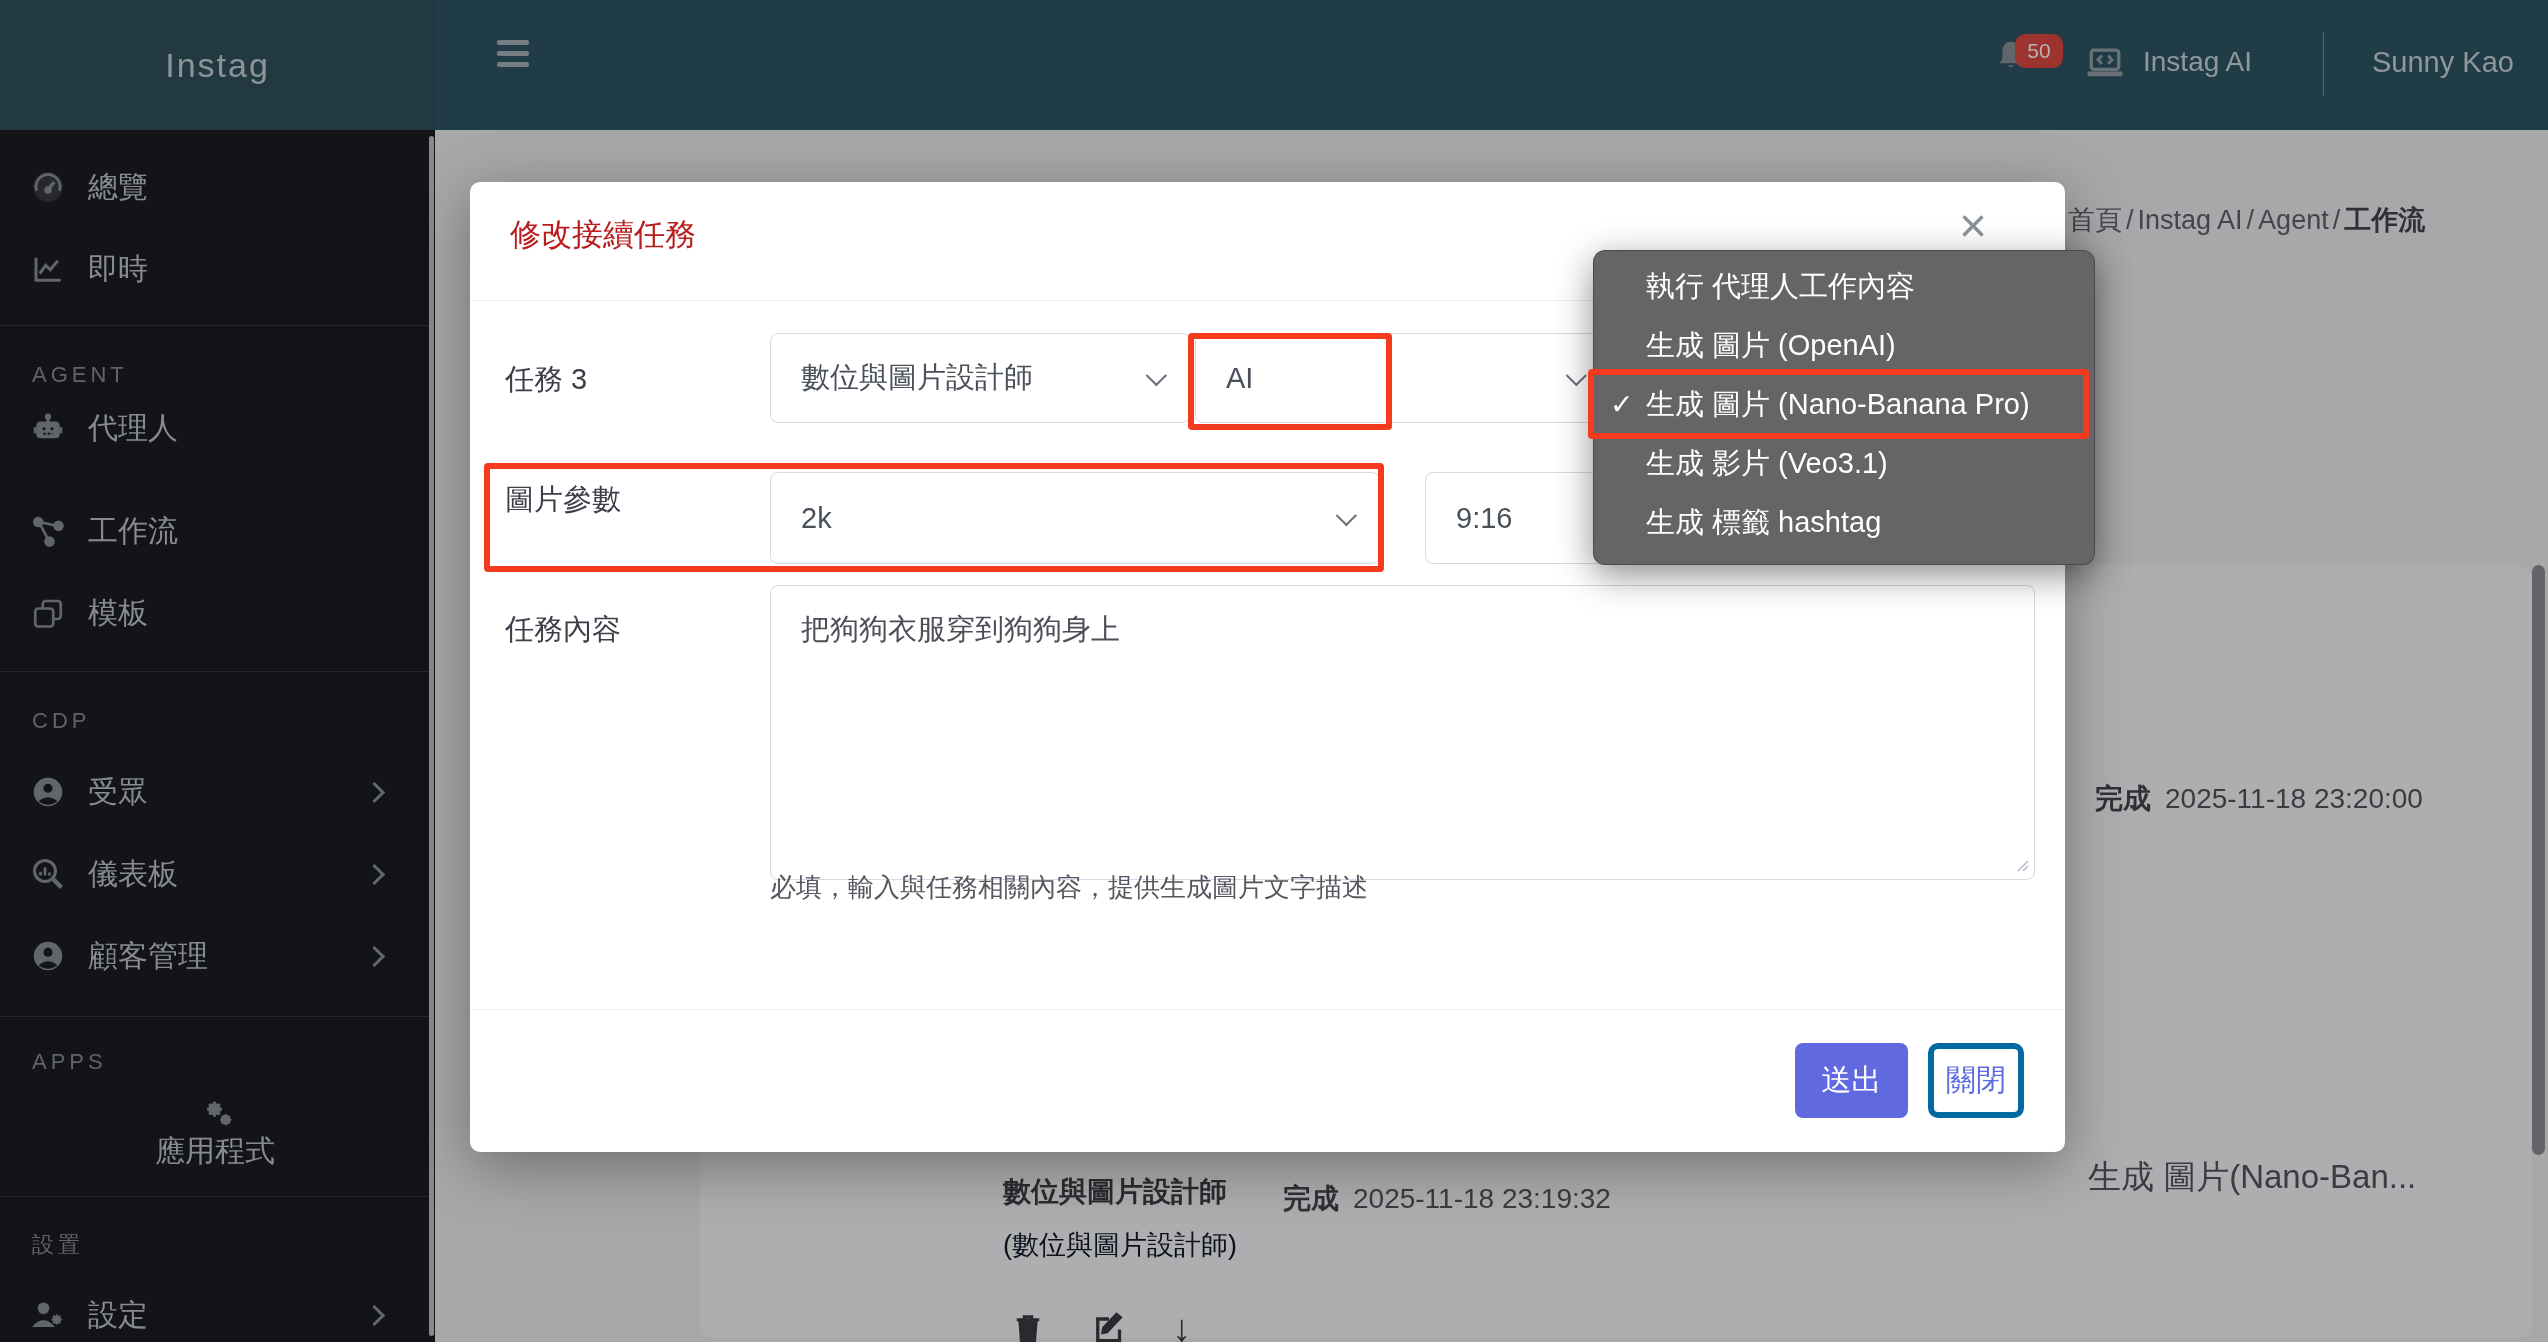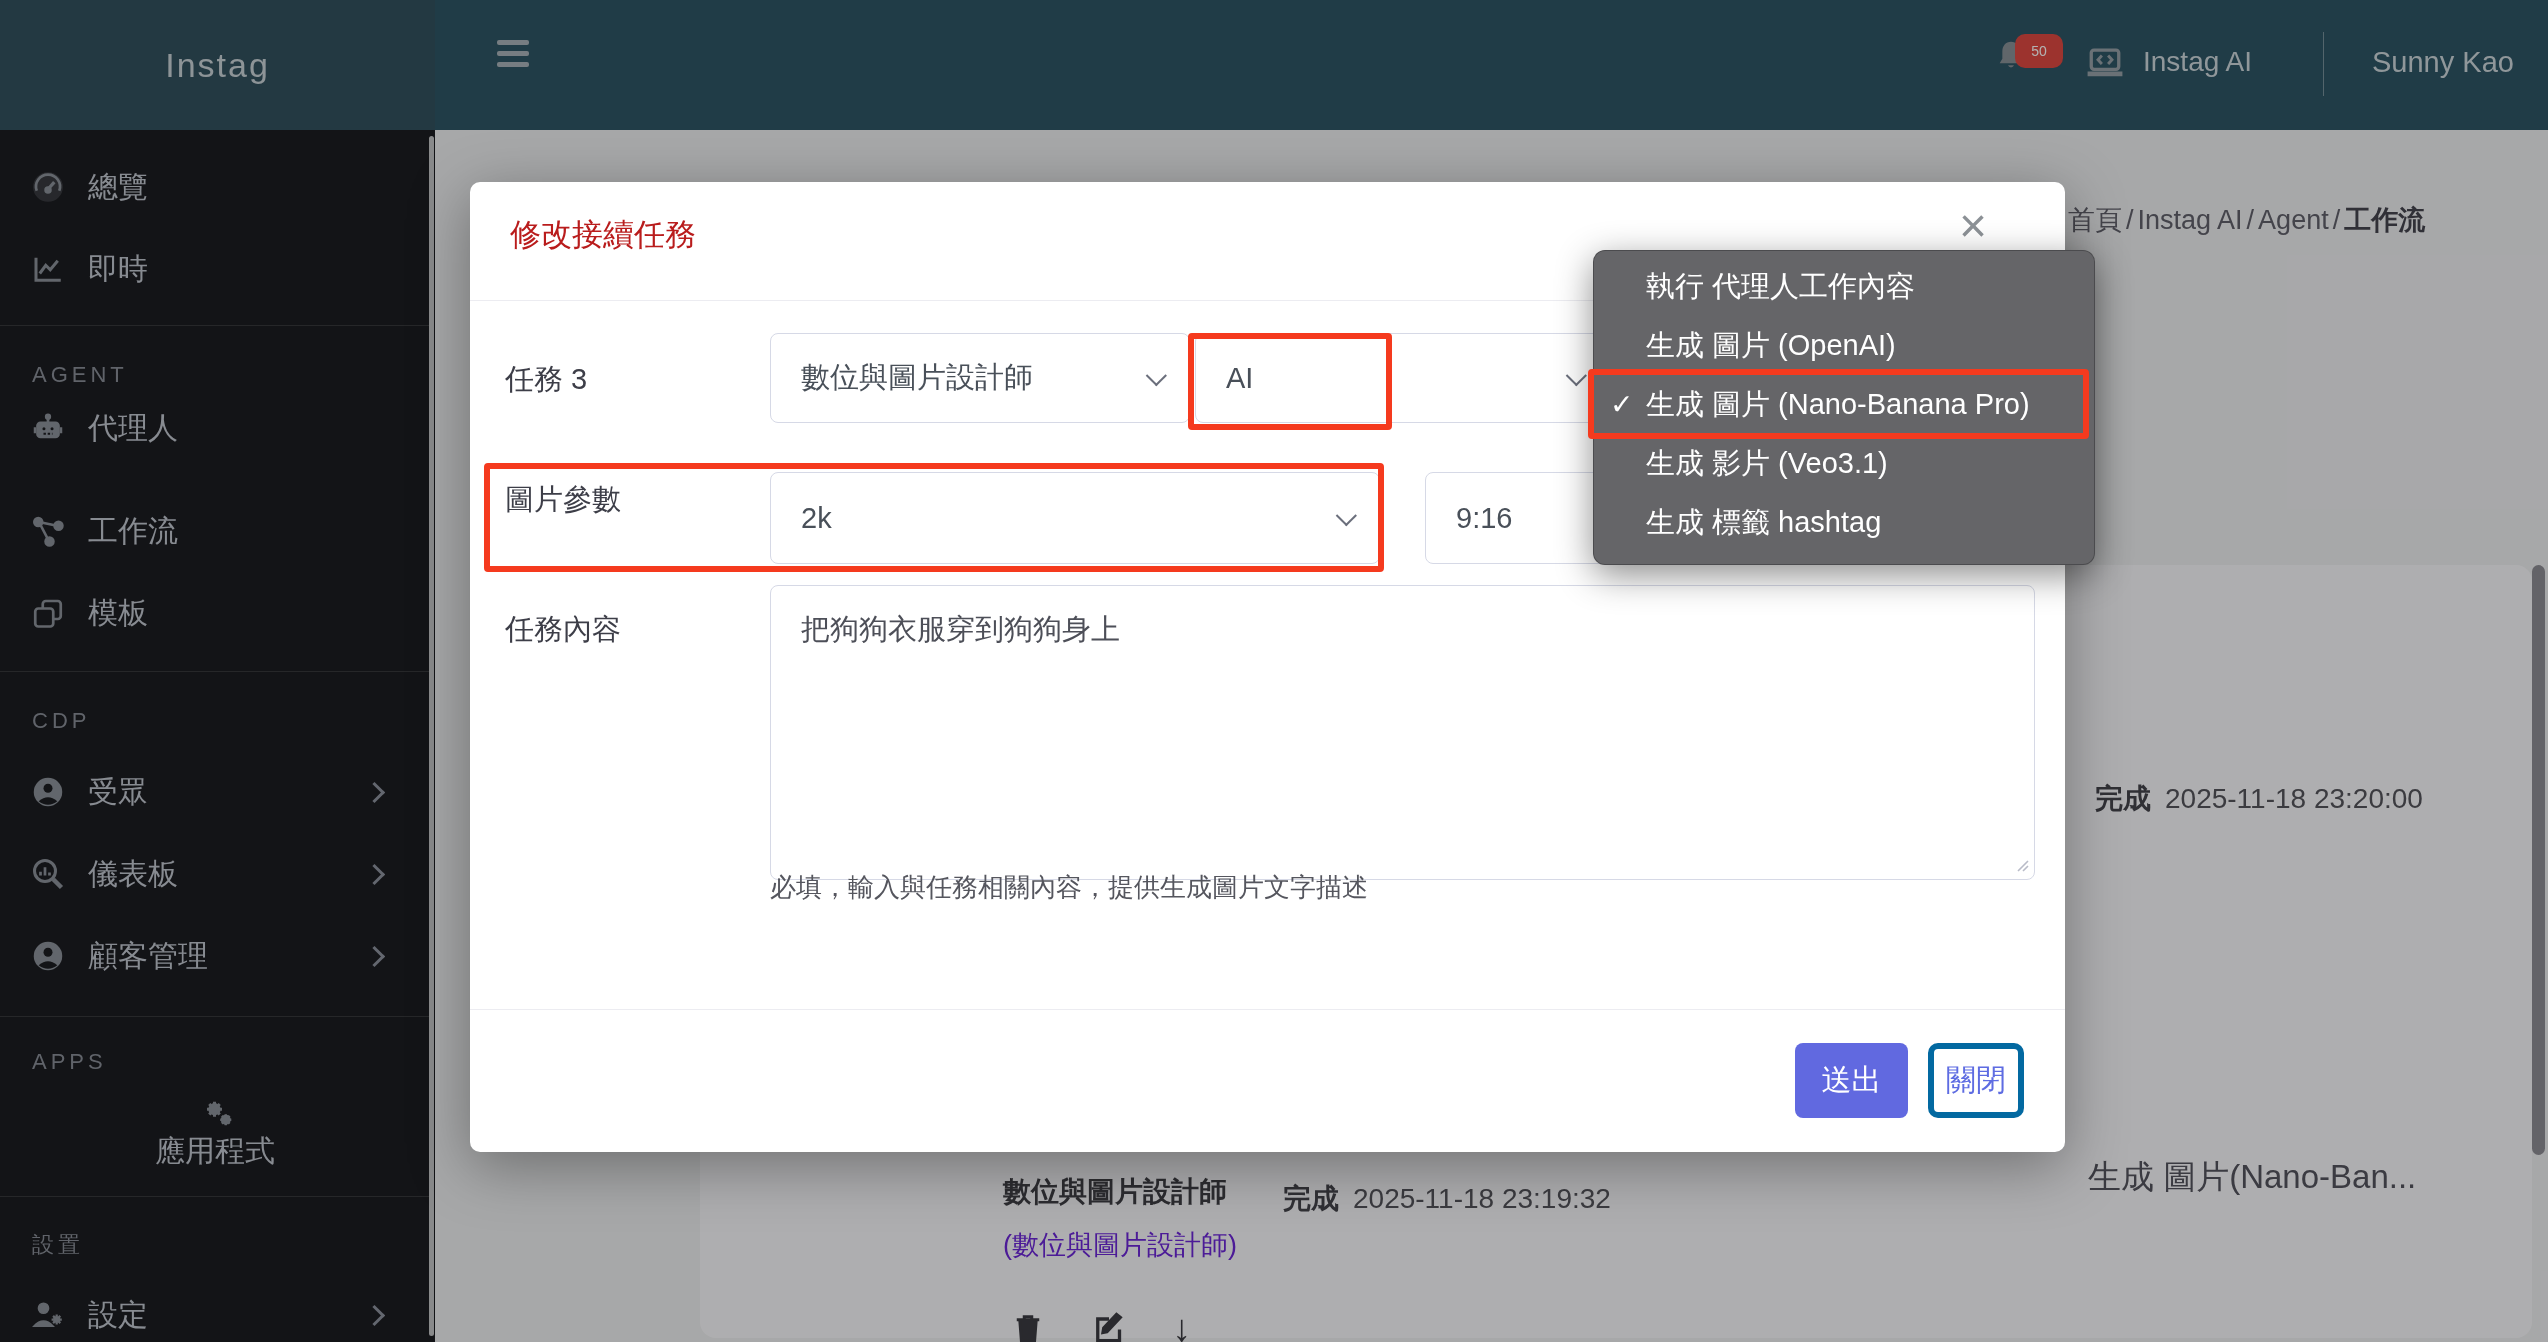--- a/index.html
+++ b/index.html
@@ -20,33 +20,33 @@
   .chev-right { position:absolute; right:48px; width:15px; height:15px; border-right:3px solid #8f94a0; border-bottom:3px solid #8f94a0; transform:rotate(-45deg); }
   #sidebar-scrollbar { left:429px; top:136px; width:5px; height:1200px; background:#c4c6c8; border-radius:3px; }
 
   
   #topbar { left:435px; top:0; width:2113px; height:130px; background:#2e5666; z-index:2; }
   #hamburger { left:62px; top:40px; width:32px; height:27px; display:flex; flex-direction:column; justify-content:space-between; cursor:pointer; }
   #hamburger div { height:5px; background:#aab4ba; border-radius:2px; }
   .tb-text { color:#ced8dd; font-size:28px; }
   #tb-divider { left:1888px; top:32px; width:0; height:64px; border-left:1px solid rgba(255,255,255,0.35); }
   #bell-wrap { left:1556px; top:36px; width:90px; height:60px; }
-  #badge { position:absolute; left:24px; top:-2px; min-width:48px; height:34px; background:#e04a42; border-radius:10px; color:#fff; font-size:14px; display:flex; align-items:center; justify-content:center; padding:0 8px; }
+  #badge { position:absolute; left:24px; top:-2px; min-width:48px; height:34px; background:#e04a42; border-radius:10px; color:#fff; font-size:21px; display:flex; align-items:center; justify-content:center; padding:0 8px; }
 
   
   #content-bg { left:435px; top:130px; width:2113px; height:1212px; background:#f0f1f3; z-index:1; }
   #breadcrumb { left:2068px; top:200px; width:470px; height:40px; display:flex; gap:4px; align-items:center; font-size:27px; color:#62626c; z-index:1; }
   #breadcrumb .crumb-last { color:#46464f; font-weight:bold; }
   #bg-card { left:700px; top:565px; width:1832px; height:773px; background:#fafafc; border-radius:16px; z-index:1; }
   #bg-card-title { left:1388px; top:590px; width:420px; font-size:33px; color:#55555f; font-weight:500; }
   #result-btn { left:1388px; top:112px; width:370px; height:64px; border:2px solid #5564e8; border-radius:8px; color:#4a5ae0; font-size:30px; font-weight:bold; display:flex; align-items:center; justify-content:center; gap:14px; background:transparent; }
   .done-line { font-size:28px; color:#55555c; }
   .done-line b { color:#45454d; margin-right:14px; }
   #task-name { left:303px; top:608px; font-size:28px; font-weight:bold; color:#3f3f46; }
-  #task-sub { left:303px; top:662px; font-size:27px; color:#6d28d9; }
+  #task-sub { left:303px; top:662px; font-size:27px; color:#0f172a; }
   #task-done { left:583px; top:615px; }
   #bg-icons { left:310px; top:745px; display:flex; gap:45px; align-items:center; }
   #bg-icons svg { width:36px; height:36px; }
   #down-arrow-icon { font-size:38px; color:#3c3c42; line-height:36px; }
   #page-scrollbar { left:2532px; top:565px; width:13px; height:590px; background:#8f8f96; border-radius:7px; z-index:1; }
 
   
   #overlay { left:0; top:0; width:2548px; height:1342px; background:rgba(0,0,0,0.30); z-index:10; }
 
   

